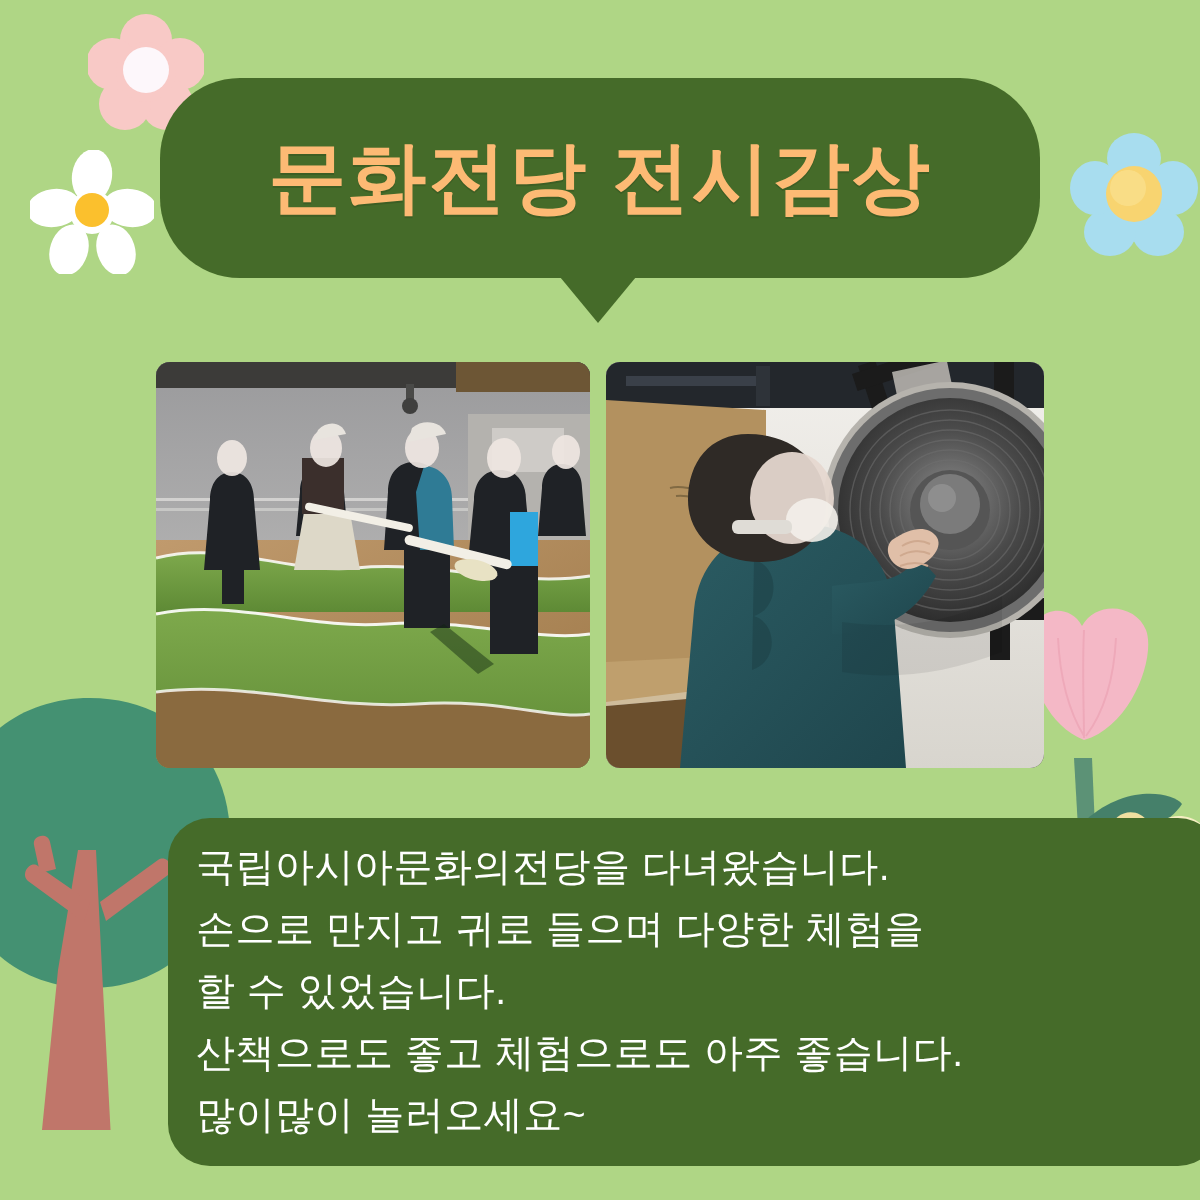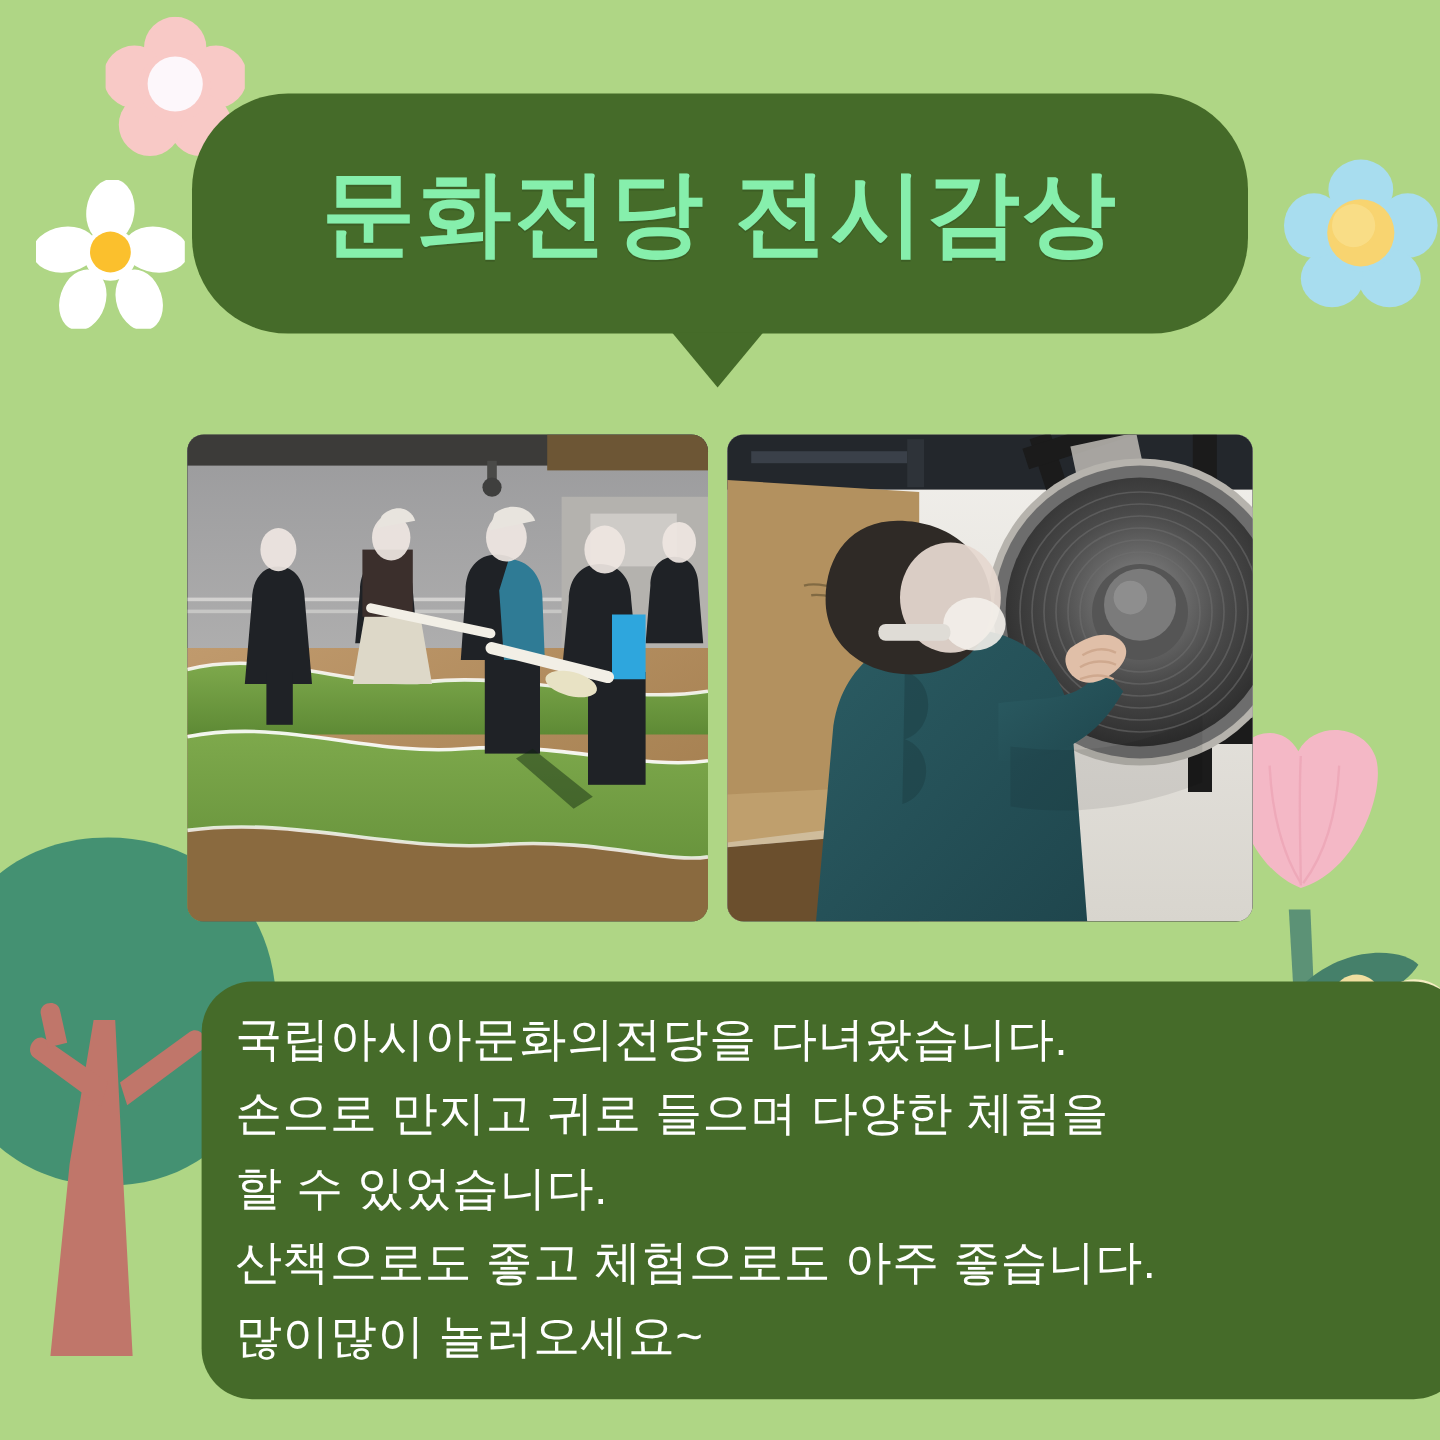--- a/index.html
+++ b/index.html
@@ -34,21 +34,21 @@
   
   #title-bubble{
     position:absolute;left:160px;top:78px;
     width:880px;height:200px;
     background:#456b29;
     border-radius:80px;
   }
   #title-text{
     position:absolute;left:0;top:0;width:100%;height:100%;
     display:flex;align-items:center;justify-content:center;
-    color:#86efac;
+    color:#fdba74;
     font-size:78px;
     font-weight:bold;
     letter-spacing:2px;
     font-family:"Liberation Sans","DejaVu Sans",sans-serif;
     text-shadow:0 2px 0 rgba(0,0,0,.12);
     white-space:nowrap;
   }
   #bubble-tail{
     position:absolute;left:560px;top:277px;
     width:0;height:0;

